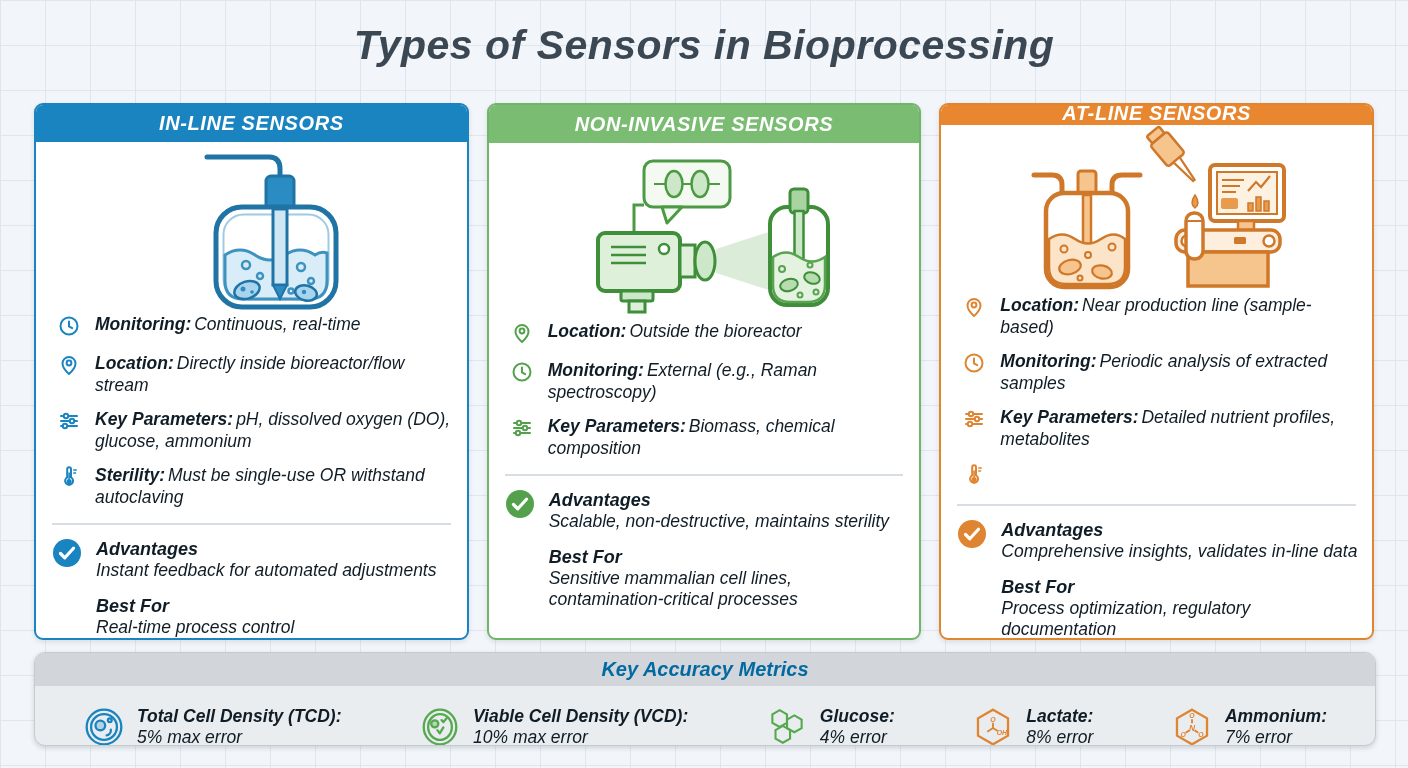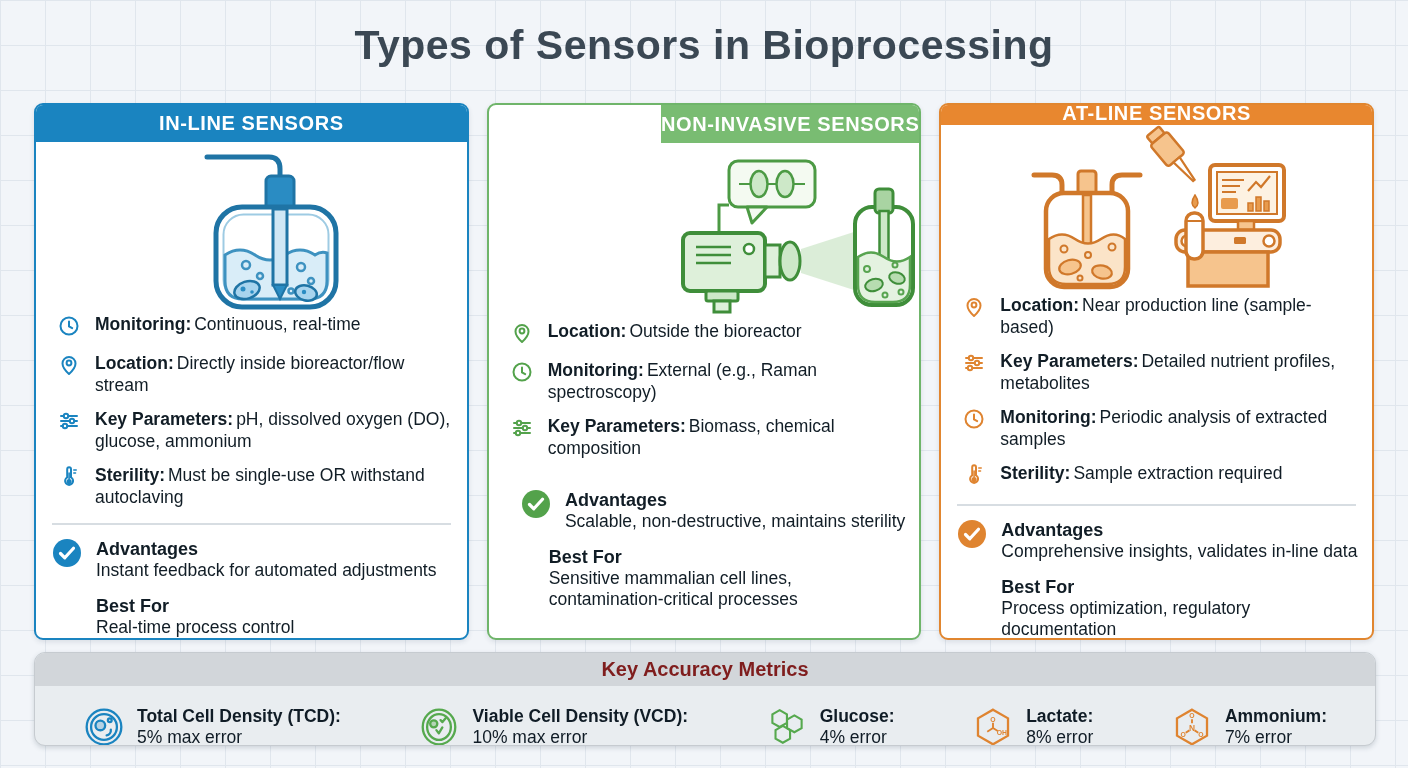--- a/index.html
+++ b/index.html
@@ -1,49 +1,49 @@
 <!DOCTYPE html>
 <html><head>
 <meta charset="utf-8">
 <style>
   html,body{margin:0;padding:0;}
   body{width:1408px;height:768px;overflow:hidden;font-family:"Liberation Sans",sans-serif;}
   .page{position:relative;width:1408px;height:768px;
     background-color:#f2f5f9;
     background-image:linear-gradient(#e0e6ed 1px,transparent 1px),
                      linear-gradient(90deg,#e0e6ed 1px,transparent 1px);
-    background-size:45px 45px;}
+    background-size:45px 45px;font-style:italic;}
   .title{position:absolute;top:22px;left:0;width:100%;text-align:center;
     font-size:41px;font-weight:700;color:#3b4854;letter-spacing:.5px;}
   
   .cards{position:absolute;left:34px;top:103px;width:1340px;display:flex;gap:18px;}
   .card{flex:1 1 0;height:533px;background:#fff;border-radius:9px;border:2px solid;
     box-shadow:0 2px 5px rgba(40,60,80,.12);display:flex;flex-direction:column;overflow:hidden;}
   .card-header{height:38px;display:flex;align-items:center;justify-content:center;
     color:#fff;font-size:20px;font-weight:700;letter-spacing:.6px;}
   .c-blue{border-color:#1a84c0;}   .c-blue .card-header{background:#1a84c0;}   .c-blue .icn,.c-blue .check{color:#1a84c0;}
-  .c-green{border-color:#6fb56a;align-items:flex-end;}  .c-green .card-header{background:#79bc72;}  .c-green .icn,.c-green .check{color:#53a24b;}
+  .c-green{border-color:#6fb56a;}  .c-green .card-header{background:#79bc72;}  .c-green .icn,.c-green .check{color:#53a24b;}
   .c-orange{border-color:#e1862f;justify-content:center;} .c-orange .card-header{background:#e8872f;} .c-orange .icn,.c-orange .check{color:#df8430;}
   .illus{height:176px;display:flex;align-items:center;justify-content:center;}
   .bullets{list-style:none;margin:2px 0 0;padding:0 14px 0 20px;display:flex;flex-direction:column;gap:13px;}
   .bullet{display:flex;gap:13px;align-items:flex-start;}
   .bullet .icn{flex:0 0 26px;height:26px;display:flex;justify-content:center;}
   .bullet p{margin:0;font-size:17.5px;line-height:21.5px;color:#111d26;}
   .bullet b{font-weight:700;margin-right:3px;}
   .divider{border-top:2px solid #d7dde2;margin:15px 16px 0;}
   .adv{display:flex;gap:14px;padding:13px 14px 0 16px;}
   .check{flex:0 0 30px;height:30px;}
   .h-label{font-weight:700;font-size:18px;margin:0;color:#111d26;line-height:22px;}
   .b-text{margin:0;font-size:17.5px;line-height:21.5px;color:#111d26;}
   .bestfor{padding:13px 14px 0 60px;}
   
   .metrics{position:absolute;left:34px;top:652px;width:1340px;height:92px;border-radius:11px;
     overflow:hidden;border:1px solid #c6cbd0;background:#e9edf0;box-shadow:0 2px 5px rgba(40,60,80,.18);}
   .metrics-header{height:33px;background:#d2d6da;display:flex;align-items:center;justify-content:center;
-    font-weight:700;font-size:20px;color:#7f1d1d;}
+    font-weight:700;font-size:20px;color:#0369a1;}
   .metrics-row{height:59px;display:flex;align-items:center;justify-content:space-between;padding:11px 48px;}
   .metric{display:flex;align-items:center;gap:12px;}
   .metric-text p{margin:0;font-size:17.5px;line-height:21px;color:#101c26;}
   .metric-label{font-weight:700;}
   .m-blue{color:#1a84c0}.m-green{color:#56a94e}.m-orange{color:#df8430}
   .micn{width:42px;height:42px;display:flex;align-items:center;justify-content:center;}
   svg text{font-family:"Liberation Sans",sans-serif;}
 </style>
 </head>
 <body>
@@ -277,47 +277,46 @@
             <svg width="24" height="24" viewBox="0 0 24 24" fill="none" stroke="currentColor" stroke-width="2" stroke-linecap="round" stroke-linejoin="round">
                 <path d="M12 21c-3.5-3.2-6.5-7-6.5-10.5a6.5 6.5 0 0 1 13 0C18.5 14 15.5 17.8 12 21z"></path>
                 <circle cx="12" cy="10" r="2.4"></circle>
               </svg>
           </span>
           <p><b>Location:</b><span>Near production line (sample-based)</span></p>
         </li>
         <li class="bullet">
           <span class="icn">
             <svg width="24" height="24" viewBox="0 0 24 24" fill="none" stroke="currentColor" stroke-width="2" stroke-linecap="round">
+                <circle cx="12" cy="12" r="8.5"></circle>
+                <path d="M12 7.5v4.8l3.2 1.8"></path>
+              </svg>
+          </span>
+          <p><b>Monitoring:</b><span>Periodic analysis of extracted samples</span></p>
+        </li>
+        <li class="bullet">
+          <span class="icn">
+            <svg width="24" height="24" viewBox="0 0 24 24" fill="none" stroke="currentColor" stroke-width="2" stroke-linecap="round">
                 <path d="M4 7h16M4 12h16M4 17h16"></path>
                 <circle cx="9" cy="7" r="2.2" fill="#fff"></circle>
                 <circle cx="15" cy="12" r="2.2" fill="#fff"></circle>
                 <circle cx="8" cy="17" r="2.2" fill="#fff"></circle>
               </svg>
           </span>
           <p><b>Key Parameters:</b><span>Detailed nutrient profiles, metabolites</span></p>
         </li>
         <li class="bullet">
           <span class="icn">
             <svg width="24" height="24" viewBox="0 0 24 24" fill="none" stroke="currentColor" stroke-width="2" stroke-linecap="round">
-                <circle cx="12" cy="12" r="8.5"></circle>
-                <path d="M12 7.5v4.8l3.2 1.8"></path>
-              </svg>
-          </span>
-          <p><b>Monitoring:</b><span>Periodic analysis of extracted samples</span></p>
-        </li>
-        <li class="bullet">
-          <span class="icn">
-            <svg width="24" height="24" viewBox="0 0 24 24" fill="none" stroke="currentColor" stroke-width="2" stroke-linecap="round">
                 <path d="M10.2 4.2a1.9 1.9 0 0 1 3.8 0v8.2a4 4 0 1 1-3.8 0z"></path>
                 <circle cx="12.1" cy="16.5" r="1.6" fill="currentColor"></circle>
                 <path d="M12.1 14V8" stroke-width="1.6"></path>
                 <path d="M16.8 5h2.4M16.8 8h1.7" stroke-width="1.6"></path>
               </svg>
           </span>
-          <p><b>Sterility:</b><span>Sample extraction required</span></p>
         </li>
       </ul>
       <div class="divider"></div>
       <div class="adv">
         <span class="check">
           <svg width="30" height="30" viewBox="0 0 30 30">
               <circle cx="15" cy="15" r="14" fill="currentColor"></circle>
               <path d="M8.5 15.5l4.3 4.3 8.7-9.6" stroke="#fff" stroke-width="3.2" fill="none" stroke-linecap="round" stroke-linejoin="round"></path>
             </svg>
         </span>

